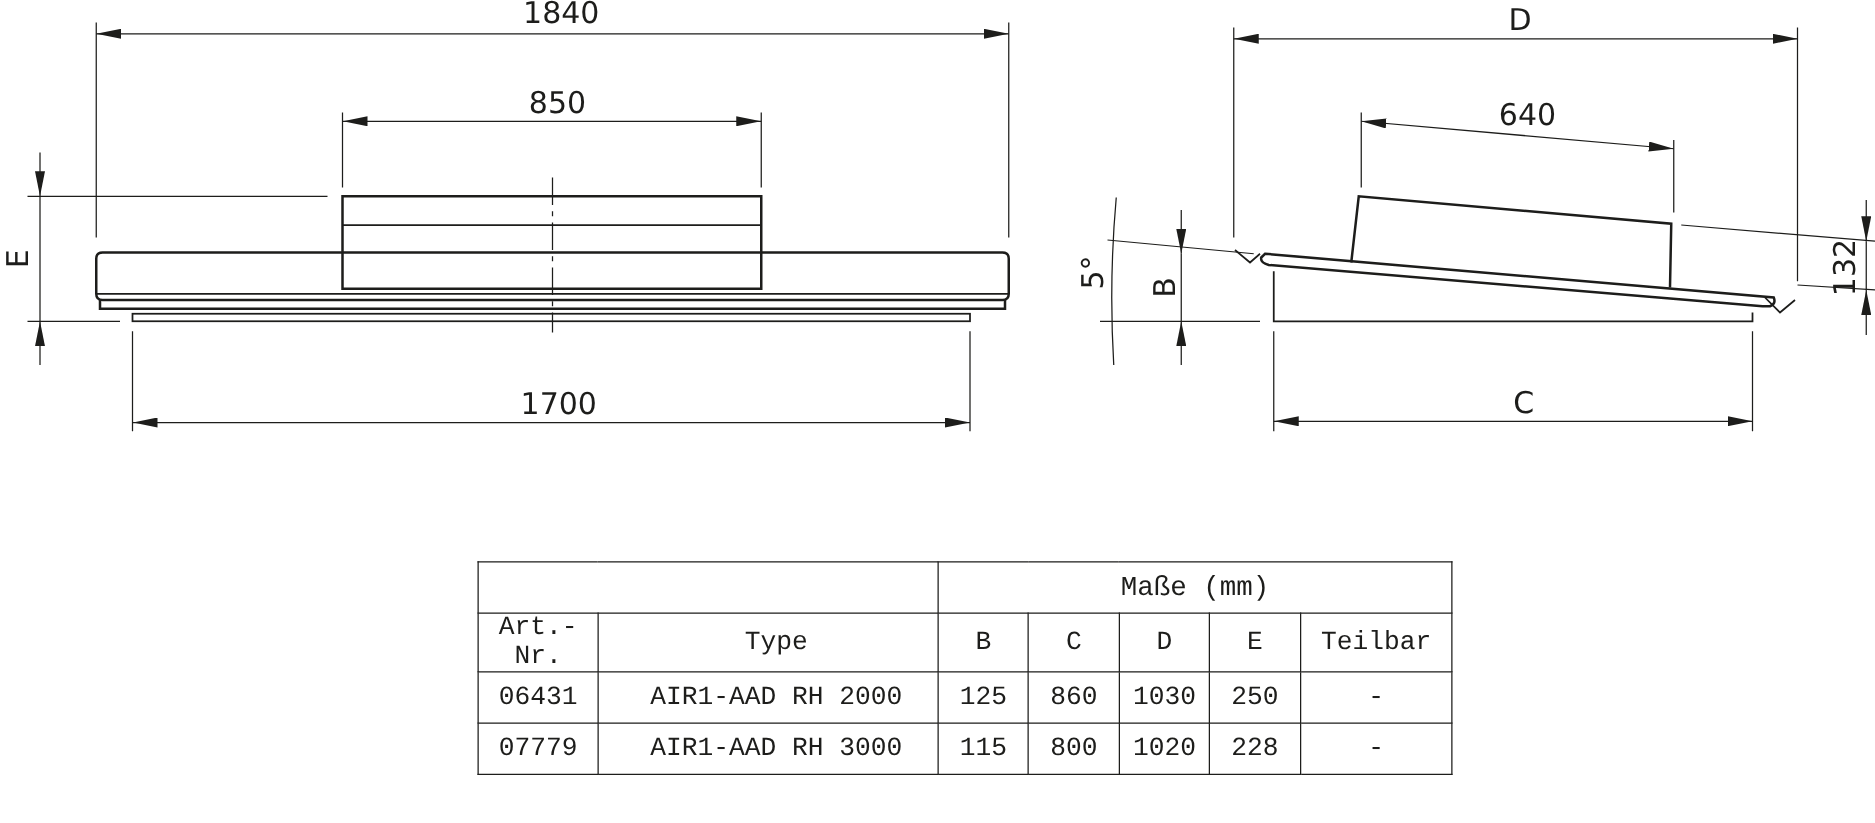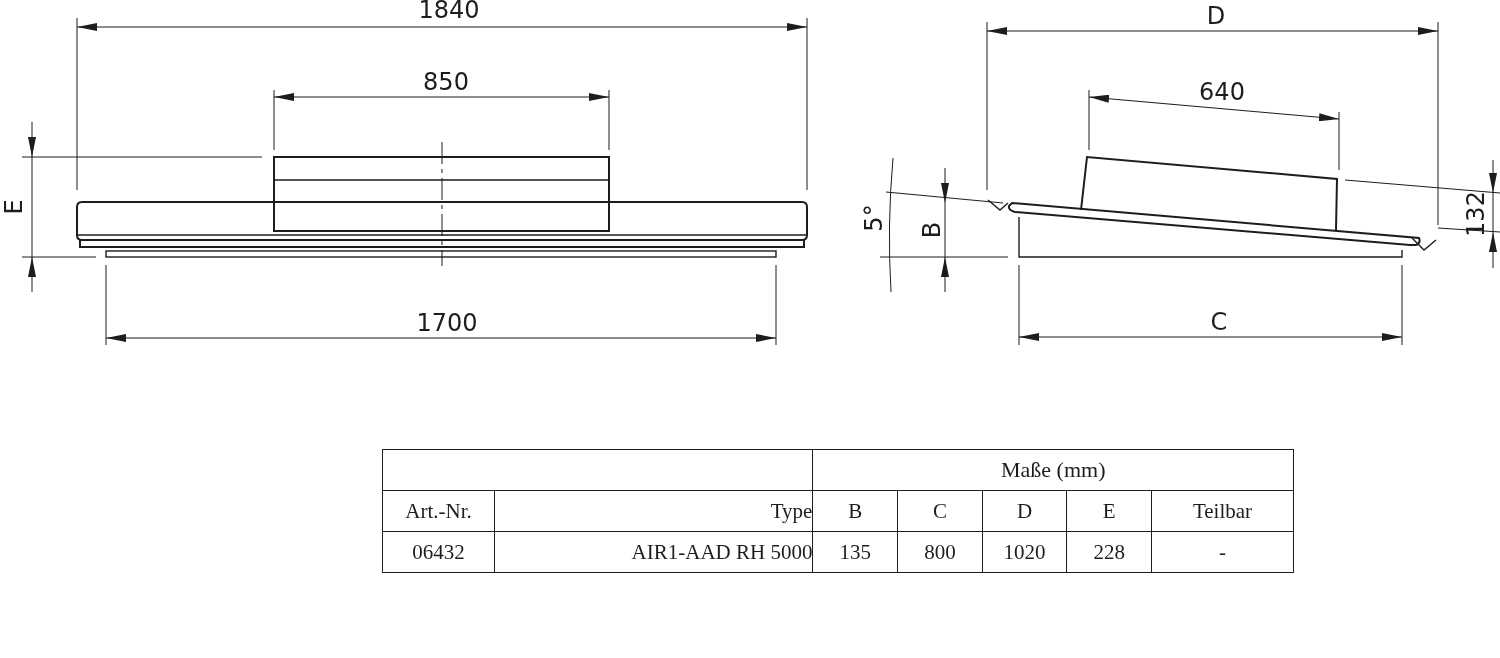--- a/index.html
+++ b/index.html
@@ -7,25 +7,25 @@
          font-family:"DejaVu Sans", sans-serif; color:#1d1d1b; }
   svg#drawing { position:absolute; left:0; top:0; }
   svg text { font-family:"DejaVu Sans", sans-serif; fill:#1d1d1b; }
   .ln { stroke:#1d1d1b; fill:none; stroke-width:1.4; }
   .thin { stroke:#1d1d1b; fill:none; stroke-width:1; }
   .thick { stroke:#1d1d1b; fill:none; stroke-width:2; }
   .dash { stroke:#1d1d1b; fill:none; stroke-width:1; stroke-dasharray:22 5 4 5; }
   .arrow { fill:#1d1d1b; stroke:none; }
   .dimtxt { font-size:24px; }
 
-  table#spec { position:absolute; left:382px; top:449px; width:912px;
-               border-collapse:collapse; font-family:Liberation Serif, serif;
+  table#spec { position:absolute; left:382px; top:449px; width:780px;
+               border-collapse:collapse; font-family:Liberation Mono, monospace;
                font-size:21px; color:#1d1d1b; }
   #spec td { border:1.5px solid #1d1d1b; height:40px; padding:0; text-align:center; }
-  #spec td.left { text-align:right; padding-left:13px; }
+  #spec td.left { text-align:center; padding-left:13px; }
   #spec td.hdr { font-size:22px; }
 </style>
 </head>
 <body>
 
 <svg id="drawing" width="1500" height="658" viewBox="0 0 1500 658">
   <defs>
     <marker id="arr" viewBox="0 0 20 8" refX="20" refY="4" markerWidth="20" markerHeight="8" orient="auto-start-reverse" markerUnits="userSpaceOnUse">
       <path d="M0,0 L20,4 L0,8 z" class="arrow"></path>
     </marker>
@@ -125,22 +125,31 @@
   <tr>
     <td>Art.-Nr.</td>
     <td class="left">Type</td>
     <td>B</td>
     <td>C</td>
     <td>D</td>
     <td>E</td>
     <td>Teilbar</td>
   </tr>
   <tr>
-    <td>06432</td>
-    <td class="left">AIR1-AAD RH 5000</td>
-    <td>135</td>
+    <td>06431</td>
+    <td class="left">AIR1-AAD RH 2000</td>
+    <td>125</td>
+    <td>860</td>
+    <td>1030</td>
+    <td>250</td>
+    <td>-</td>
+  </tr>
+  <tr>
+    <td>07779</td>
+    <td class="left">AIR1-AAD RH 3000</td>
+    <td>115</td>
     <td>800</td>
     <td>1020</td>
     <td>228</td>
     <td>-</td>
   </tr>
 </tbody>
   </table>
 
 </body></html>

